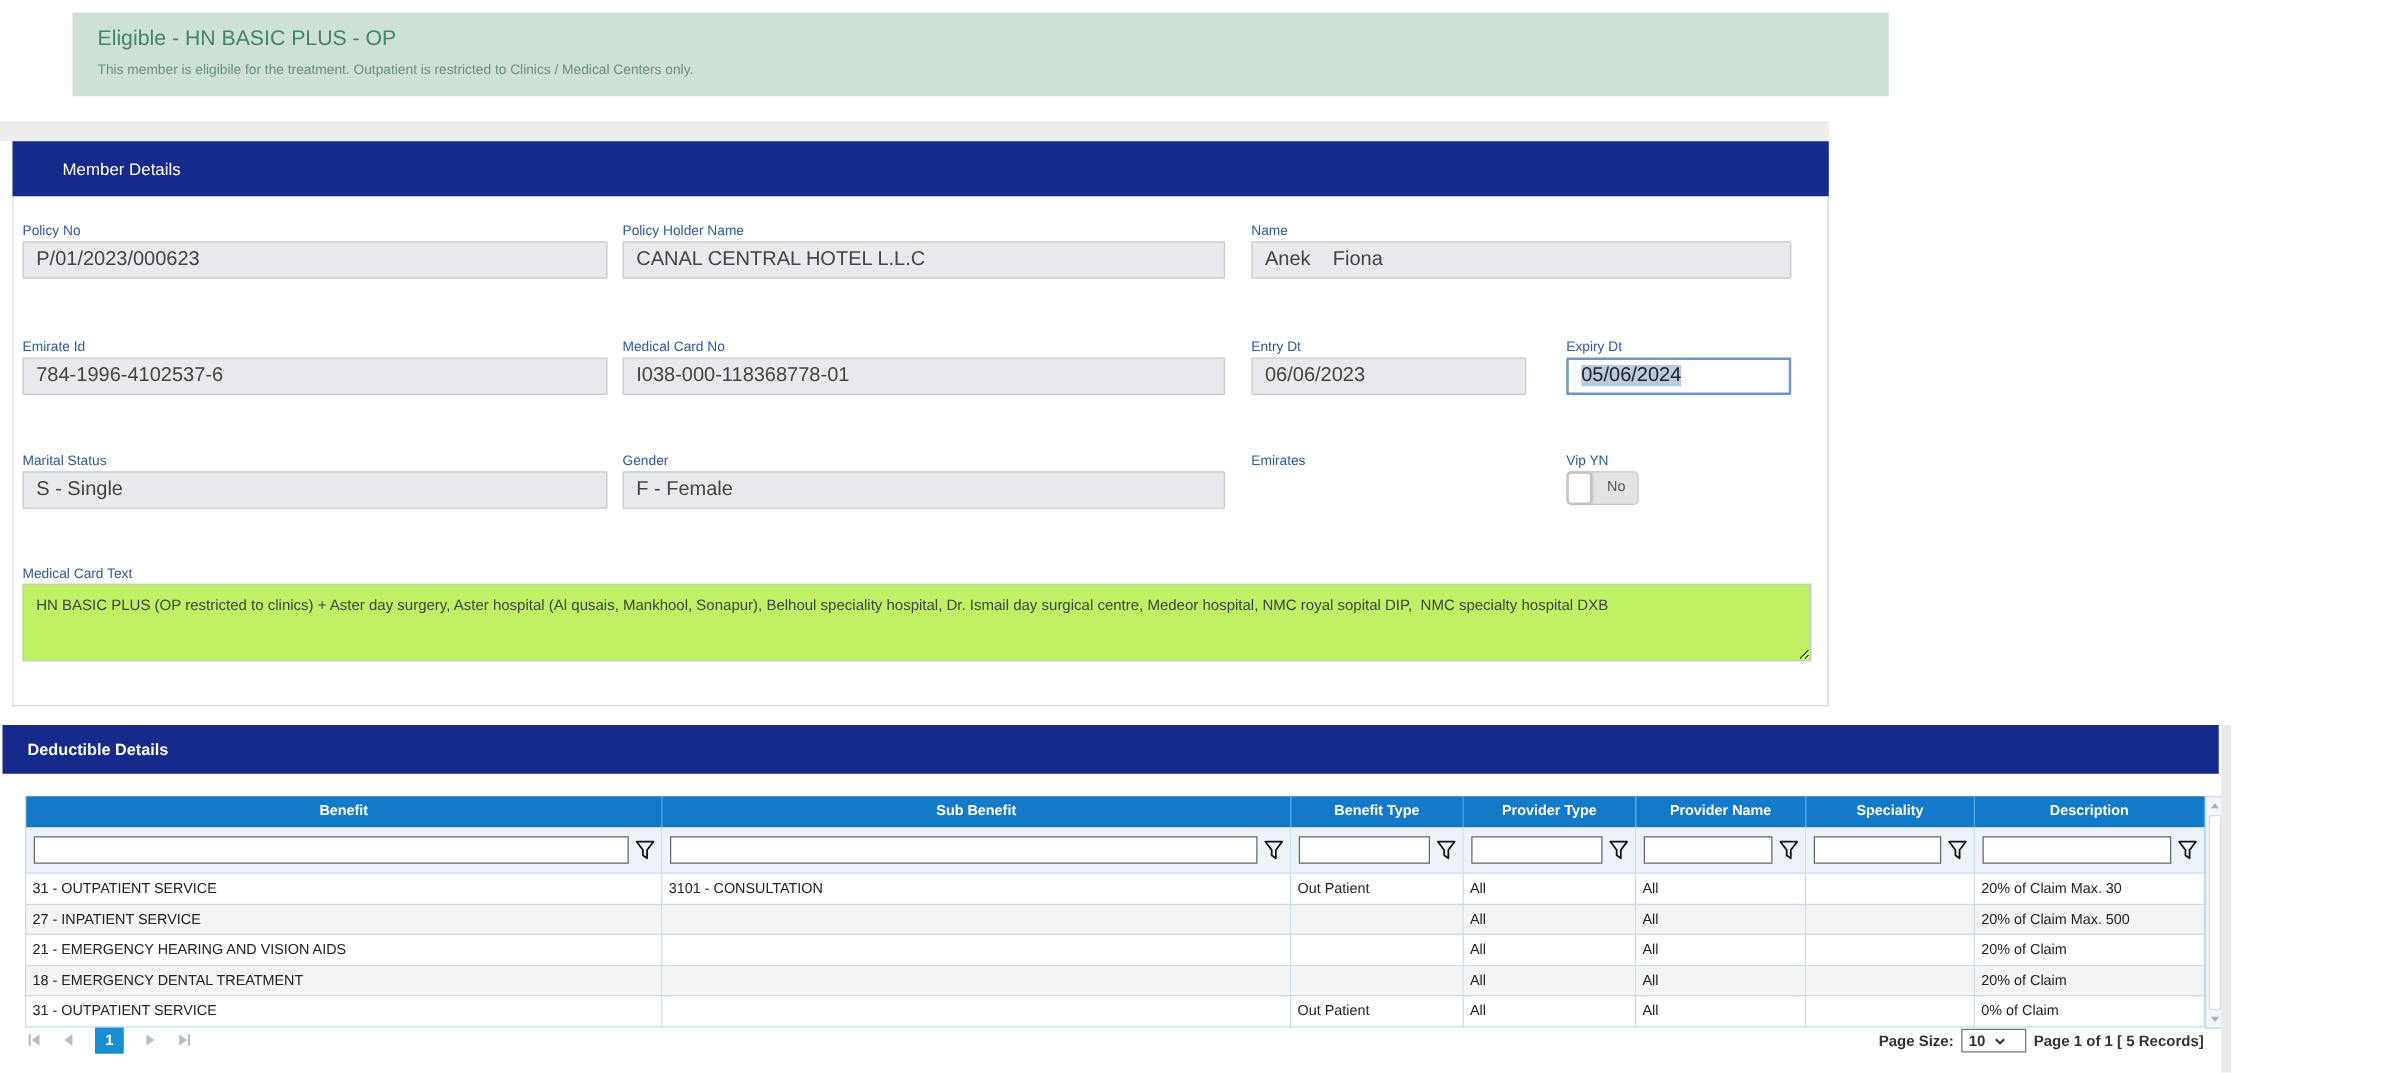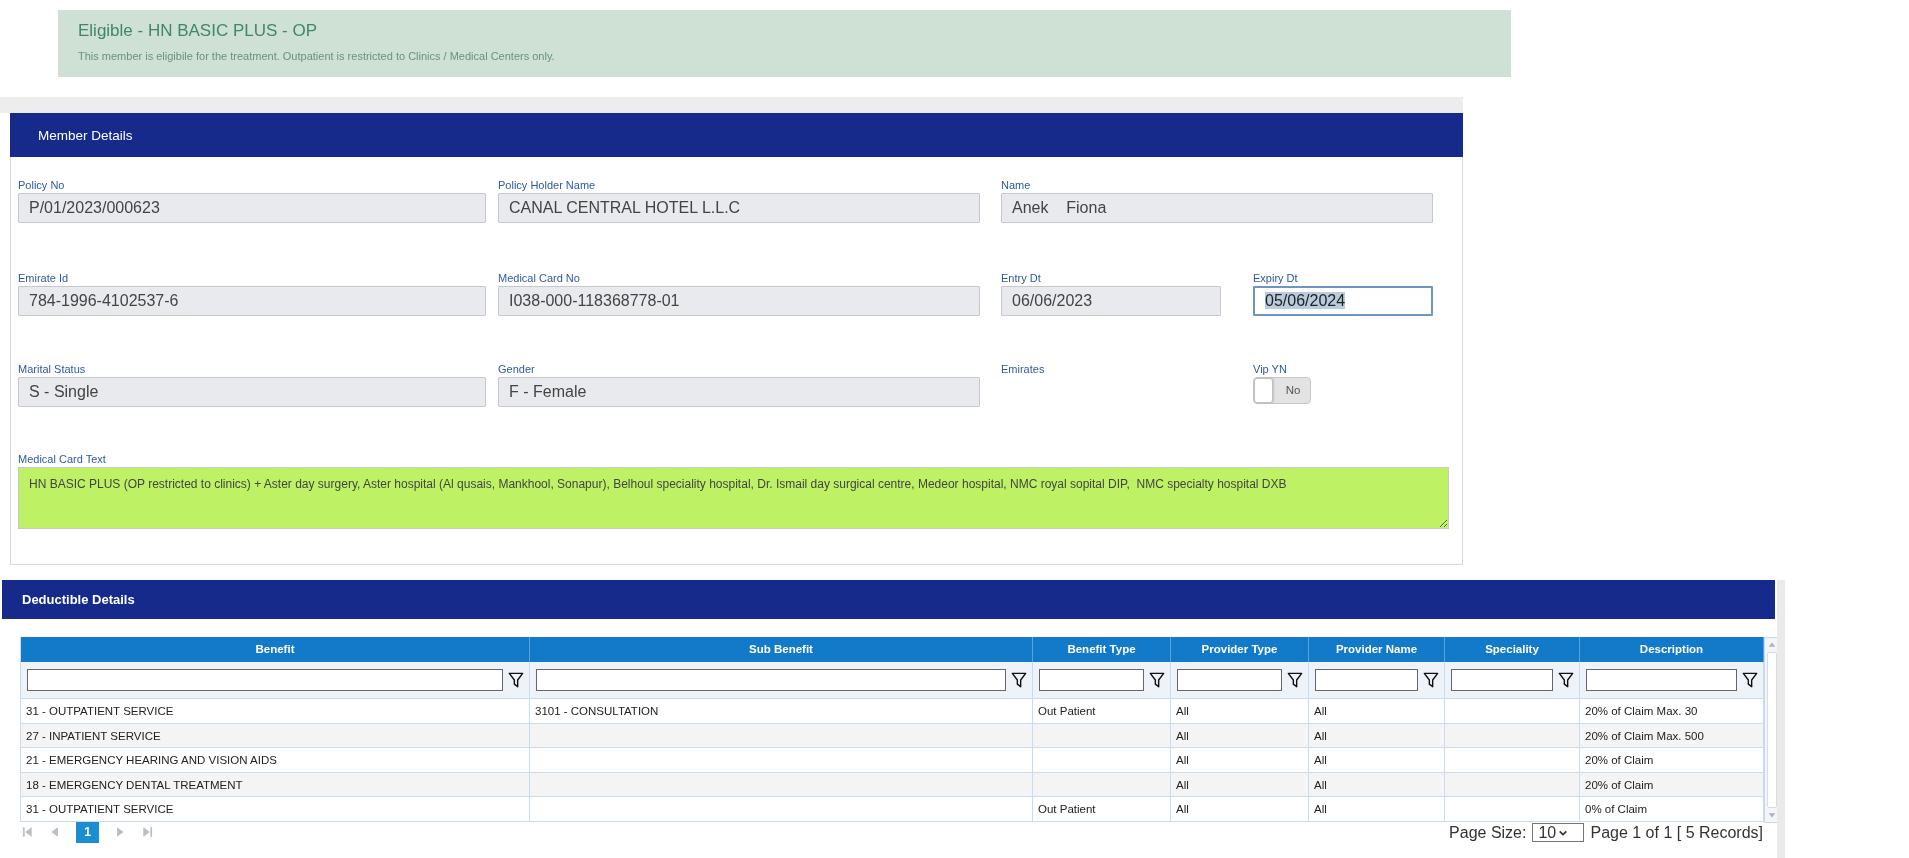--- a/index.html
+++ b/index.html
@@ -11,21 +11,21 @@
   .banner { left:10px; top:10px; width:1453px; height:67px; background:#cfe0d4;margin-left:48px; }
   .banner-title { left:20px; top:11px; font-size:17px; color:#40876a; }
   .banner-sub   { left:20px; top:40px; font-size:11px; color:#68937c; }
 
   .gray-strip { left:0; top:97px; width:1463px; height:16px; background:#ededee; }
 
   
   .member-panel { left:10px; top:113px; width:1453px; height:452px; background:#fff;
                   border:1px solid #d9d9d9; border-top:none; }
   .navy-bar { background:#162a8c; color:#fff; display:flex; align-items:center; }
-  .member-head { left:-1px; top:0; width:1453px; height:44px; font-size:13.5px; padding-left:28px; }
+  .member-head { left:-1px; top:0; width:1453px; height:44px; font-size:13.5px; padding-left:40px; }
   .deduct-panel { left:10px; top:585px; width:1765px; height:273px; background:#fff; }
   .deduct-head { left:-8px; top:-5px; width:1773px; height:39px; font-size:13px; font-weight:bold; padding-left:20px; }
 
   
   .flabel { font-size:11px; color:#2d5a9e; position:absolute; white-space:nowrap; }
   .finput { position:absolute; height:30px; background:#e8eaed; border:1px solid #c6c9cc;
             font-size:16px; color:#444; padding-left:10px; line-height:28px;
             font-family:"Liberation Sans",sans-serif; border-radius:1px; }
   input.finput { line-height:normal; }
   .finput.edit { background:#fff; border:2px solid #6d96c4; color:#222; line-height:26px; }
@@ -61,21 +61,21 @@
   .vscroll { left:1754px; top:52px; width:16px; height:186px; background:#f2f6fb; border:1px solid #ccd8e4; }
   .varrow { position:absolute; left:2px; width:10px; height:10px; }
   .vthumb { position:absolute; left:2px; top:14px; width:10px; height:156px; background:#ffffff;
             border:1px solid #d5dee7; border-radius:2px; }
 
   
   .pager { left:10px; top:236px; height:22px; display:flex; align-items:center; gap:14px; }
   .pbtn { width:14px; height:14px; cursor:pointer; }
   .pnum { width:23px; height:21px; background:#1b8ed2; color:#fff; font-size:12px; font-weight:bold;
           text-align:center; line-height:21px; cursor:pointer; }
-  .pager-right { top:238px; right:12px; display:flex; align-items:center; font-size:16px; color:#333; }
+  .pager-right { top:238px; right:12px; display:flex; align-items:center; font-size:12px; color:#333;font-weight:bold; }
   .psel { width:52px; height:19px; border:1px solid #767676; background:#fff; display:flex;
           align-items:center; justify-content:space-between; padding:0 15px 0 5px; margin:0 6px; cursor:pointer; }
 
   .right-strip { left:1777px; top:580px; width:8px; height:278px; background:#eaeaea; }
 </style>
 </head>
 <body>
 
 <div class="abs banner">
   <div class="abs banner-title">Eligible - HN BASIC PLUS - OP</div>

